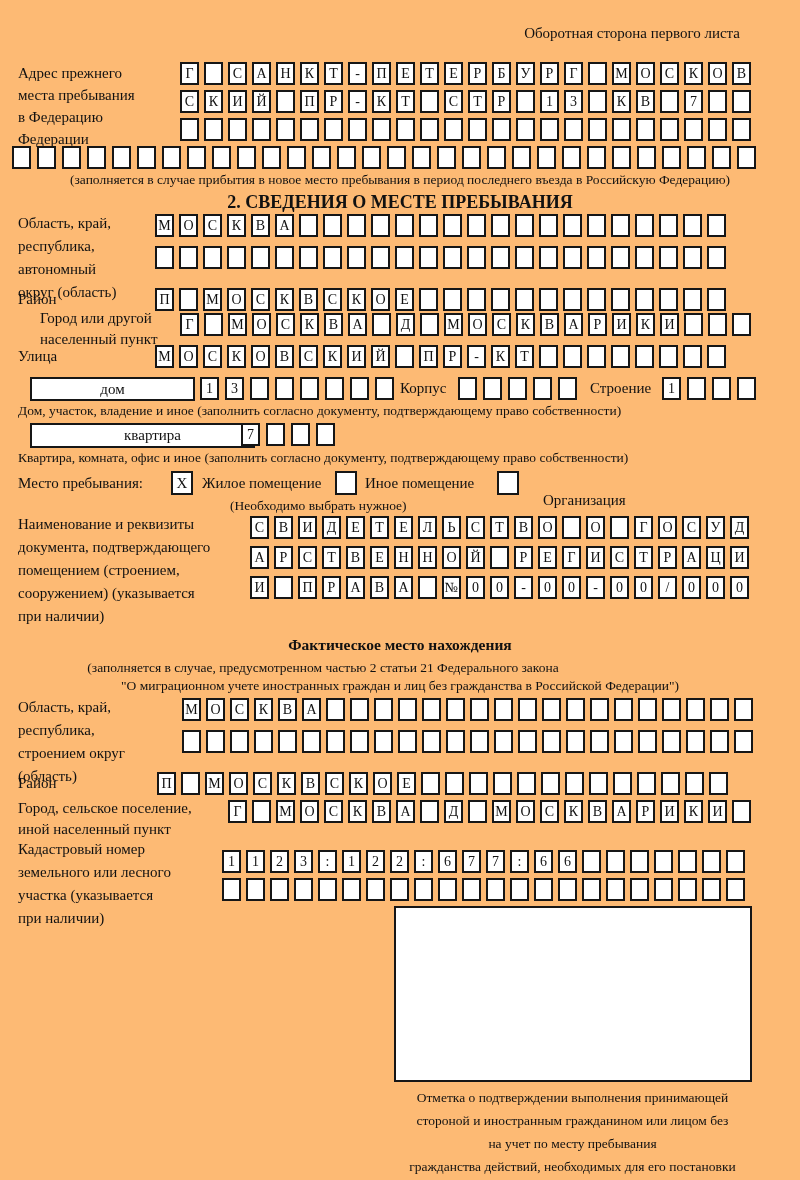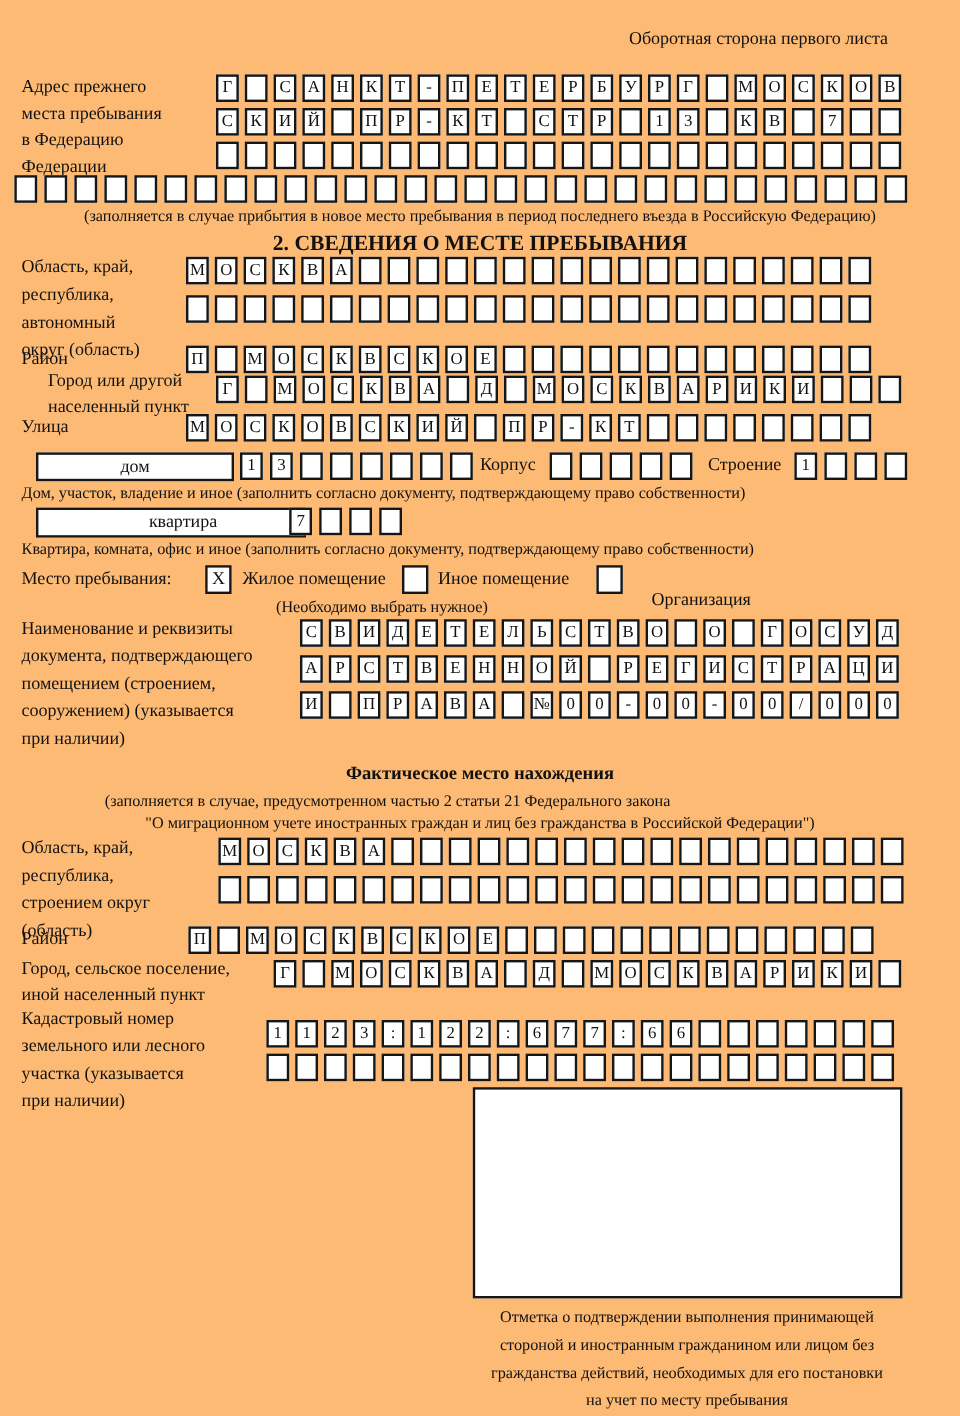--- a/index.html
+++ b/index.html
@@ -604,17 +604,17 @@
       <div class="cell"></div>
       <div class="cell"></div>
       <div class="cell"></div>
       <div class="cell"></div>
     </div>
 
   <div class="stamp" style="left:394px;top:906px;width:354px;height:172px;"></div>
   <div class="abs cap center" style="left:380px;top:1086px;width:385px;line-height:23px;font-size:13.5px;">
     <div>Отметка о подтверждении выполнения принимающей</div>
     <div>стороной и иностранным гражданином или лицом без</div>
+    <div>на учет по месту пребывания</div>
     <div>гражданства действий, необходимых для его постановки</div>
-    <div>на учет по месту пребывания</div>
   </div>
 
 </div>
 
 </body></html>

